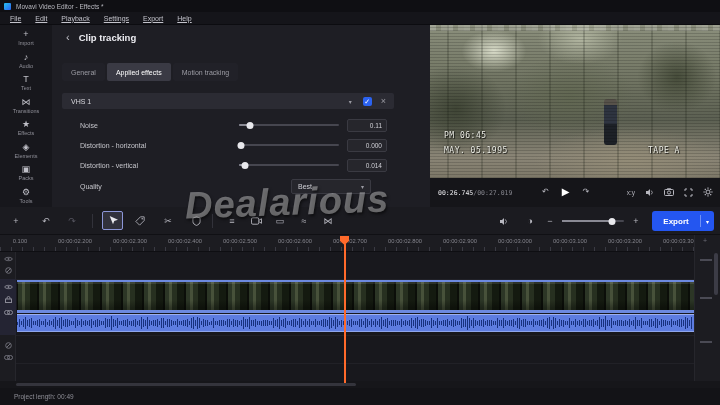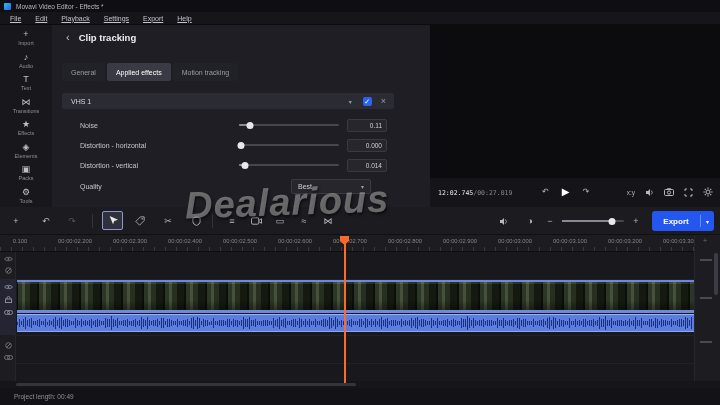--- a/index.html
+++ b/index.html
@@ -230,23 +230,32 @@
     <div class="quality-row">
       <span class="lbl">Quality</span>
       <div class="dropdown">
         <span class="dval">Best</span>
         <span class="dchev">▾</span>
       </div>
     </div>
   </div>
 
   <div class="preview">
+    <div class="video">
+      <div class="trunks"></div>
+      <div class="person"></div>
+      <div class="vhs-top"></div>
+      <div class="scanlines"></div>
+      <div class="osd osd-time">PM 06:45</div>
+      <div class="osd osd-date">MAY. 05.1995</div>
+      <div class="osd osd-tape">TAPE A</div>
+    </div>
     <div class="pcontrols">
       <div class="ptime">
-        <span class="cur">12:02.745</span><span class="tot">/00:27.019</span>
+        <span class="cur">00:26.745</span><span class="tot">/00:27.019</span>
       </div>
       <div class="pcenter">
         <span class="picon">↶</span>
         <span class="picon play">▶</span>
         <span class="picon">↷</span>
       </div>
       <div class="pright">
         <span class="pr-label">x:y</span>
         <span>
           <svg width="9" height="9" viewBox="0 0 9 9">

